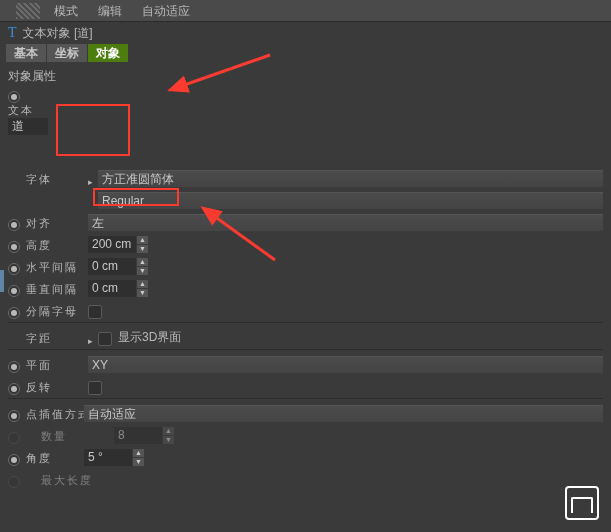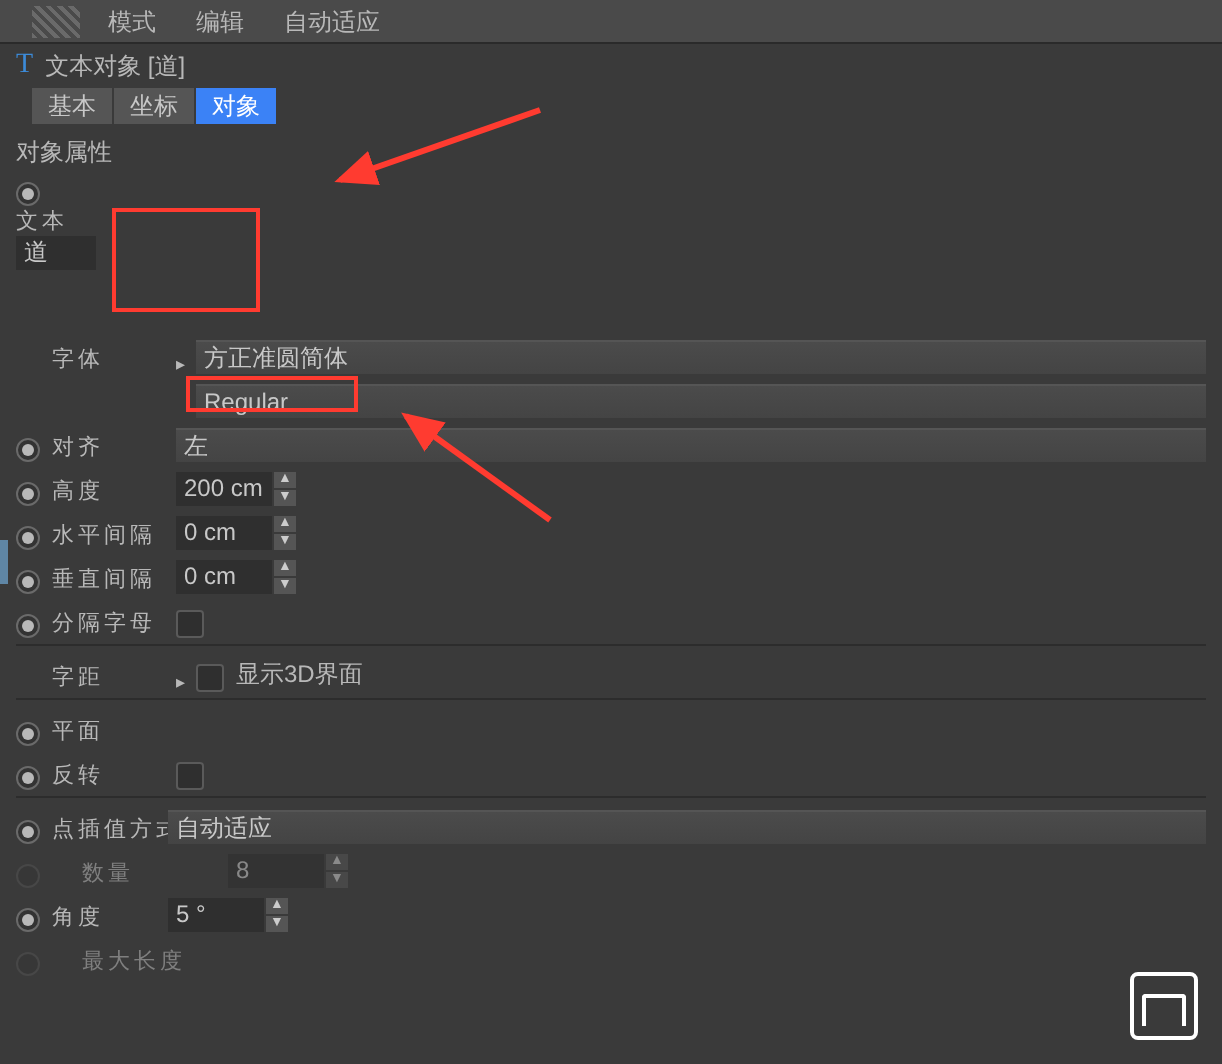--- a/index.html
+++ b/index.html
@@ -44,34 +44,35 @@
   .obj-header .t-ico {
     color: #3c8bd9;
     font-family: serif;
     font-weight: 400;
     font-size: 14px;
   }
 
   .tabs {
     display: flex;
     gap: 0;
-    padding-left: 16px;
+    padding-left: 6px;
     background: #3a3a3a;
     height: 20px;
+    font-weight: bold;
   }
   .tab {
     padding: 0 8px;
     background: #555;
     color: #c8c8c8;
     line-height: 18px;
     height: 18px;
     margin-right: 1px;
   }
   .tab.active {
-    background: #3b82f6;
+    background: #4d7c0f;
     color: #fff;
   }
 
   .section-title {
     padding: 4px 8px;
     color: #b8b8b8;
     background: #3a3a3a;
     font-family: Liberation Mono, monospace;
   }
 
@@ -334,20 +335,21 @@
     <span class="arrow">▸</span>
     <span class="chk"></span>
     <span style="margin-left:6px">显示3D界面</span>
   </div>
 
   <div class="hr"></div>
 
   <div class="row">
     <span class="radio on"></span>
     <span class="label">平面</span>
+    <span class="field-wide">XY</span>
   </div>
 
   <div class="row">
     <span class="radio on"></span>
     <span class="label">反转</span>
     <span class="chk"></span>
   </div>
 
   <div class="hr"></div>
 

